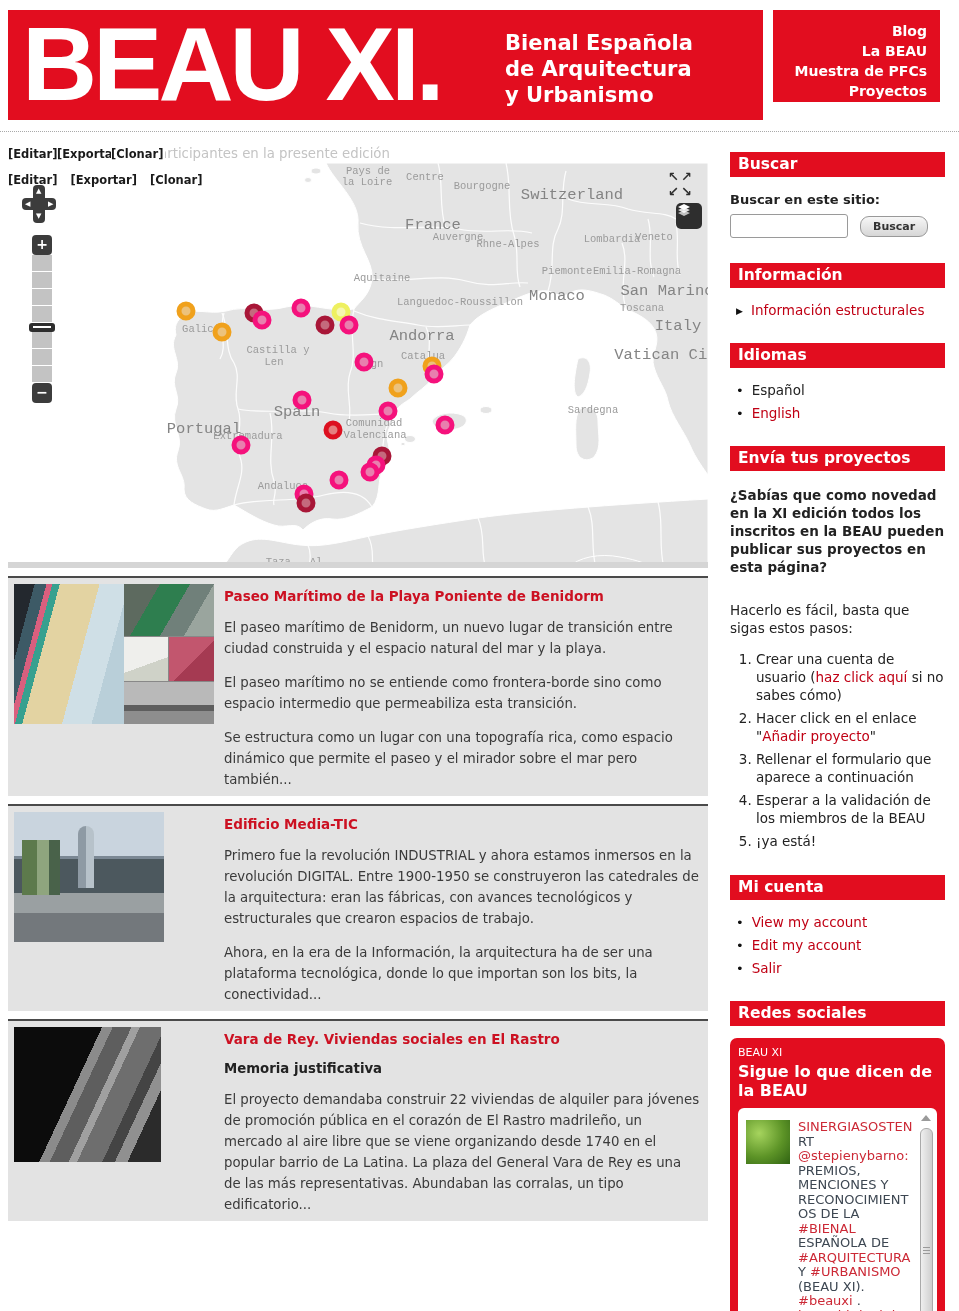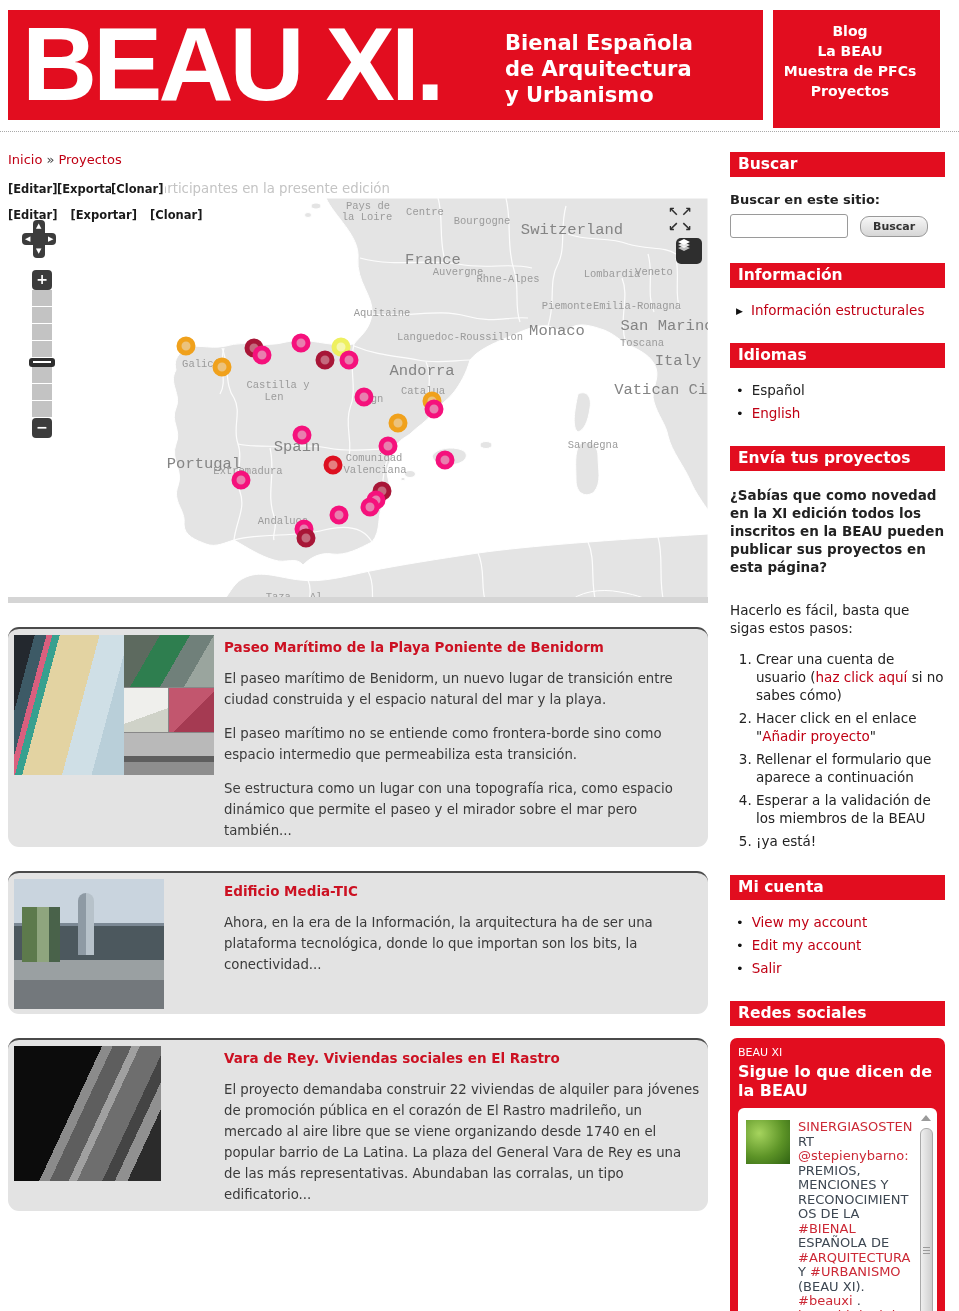--- a/index.html
+++ b/index.html
@@ -4,21 +4,21 @@
 <style>
   html,body{margin:0;padding:0;background:#fff;}
   body{font-family:"DejaVu Sans","Liberation Sans",sans-serif;color:#222;}
   #page{position:relative;width:959px;height:1311px;overflow:hidden;background:#fff;}
 
   
   #header{position:relative;height:131px;border-bottom:1px dotted #a9a9a9;}
   #logo-box{position:absolute;left:8px;top:10px;width:755px;height:110px;background:#e20d1f;}
   #logo-text{position:absolute;left:14px;top:0;color:#fff;font-weight:bold;font-size:104px;line-height:108px;letter-spacing:-4px;font-family:"Liberation Sans","DejaVu Sans",sans-serif;}
   #tagline{position:absolute;left:497px;top:20px;color:#fff;font-weight:bold;font-size:21px;line-height:26px;}
-  #nav-box{position:absolute;left:773px;top:10px;width:167px;height:118px;background:#e20d1f;box-sizing:border-box;padding:11px 13px 0 0;text-align:center;}
+  #nav-box{position:absolute;left:773px;top:10px;width:167px;height:92px;background:#e20d1f;box-sizing:border-box;padding:11px 13px 0 0;text-align:right;}
   .nav-link{color:#fff;font-weight:bold;font-size:14px;line-height:20px;cursor:pointer;}
 
   
   #main-wrap{display:flex;margin:0 8px;gap:22px;align-items:flex-start;}
   #left-col{width:700px;flex:0 0 700px;}
   #right-col{width:215px;flex:0 0 215px;}
 
   
   #breadcrumb{margin-top:20px;font-size:13px;}
   #breadcrumb .crumb{color:#c00014;text-decoration:none;cursor:pointer;}
@@ -51,21 +51,21 @@
   .zoom-btn{width:20px;height:20px;background:#3c3c3c;border-radius:4px;color:#fff;font-weight:bold;font-size:14px;text-align:center;line-height:19px;cursor:pointer;}
   .zoom-step{width:20px;height:16px;background:#c3c3c3;border-bottom:1px solid #fff;cursor:pointer;}
   #zoom-handle{width:26px;height:9px;margin-left:-3px;background:#2e2e2e;border-radius:3px;position:relative;cursor:pointer;}
   #zoom-handle::after{content:"";position:absolute;left:4px;right:4px;top:3px;height:2px;background:#fff;}
   
   #fullscreen-ctl{position:absolute;right:10px;top:6px;width:34px;height:32px;z-index:5;cursor:pointer;color:#2f2f2f;font-size:13px;font-weight:bold;line-height:15px;text-align:center;letter-spacing:2px;}
   #layers-btn{position:absolute;right:6px;top:40px;width:26px;height:26px;background:#2e2e2e;border-radius:5px;z-index:5;cursor:pointer;display:flex;align-items:center;justify-content:center;}
   #map-bottom-strip{position:absolute;left:0;right:0;bottom:0;height:6px;background:#d5d5d5;z-index:4;}
 
   
-  .project{position:relative;margin-top:24px;border-top:2px solid #4a4a4a;background:#e3e3e3;padding:6px;box-sizing:border-box;border-radius:11px;}
+  .project{position:relative;margin-top:8px;border-top:2px solid #4a4a4a;background:#e3e3e3;padding:6px;box-sizing:border-box;}
   .thumb{position:absolute;left:6px;top:6px;cursor:pointer;}
   .pbody{margin-left:210px;}
   .ptitle{color:#cc1122;font-weight:bold;font-size:13.5px;margin:4px 0 0 0;cursor:pointer;}
   .psub{font-weight:bold;font-size:13.3px;color:#222;margin:14px 0 0 0;}
   .pbody p{font-size:13.3px;line-height:1.58;color:#3a3a3a;margin:13px 0 0 0;}
   .project.p1{min-height:172px;}  .project.p2{min-height:143px;}
   .project.p3{min-height:143px;}
   
   .thumb.t1{width:200px;height:140px;background:#888;}
   .t1 .a{position:absolute;left:0;top:0;width:110px;height:140px;
@@ -136,21 +136,20 @@
         <div class="nav-link">Blog</div>
         <div class="nav-link">La BEAU</div>
         <div class="nav-link">Muestra de PFCs</div>
         <div class="nav-link">Proyectos</div>
       </div>
   </div>
 
   <div id="main-wrap">
 
     <div id="left-col">
-      <div id="breadcrumb"><span class="crumb">Inicio</span><span class="crumb-sep">»</span><span class="crumb">Proyectos</span></div>
 
 
       <div id="ghost-row">
         <span id="ghost-text">Listado de proyectos participantes en la presente edición</span>
       <span class="admin-link" style="left: 0px;">[Editar]</span>
           <span class="admin-link" style="left: 49px;">[Exportar]</span>
           <span class="admin-link" style="left: 103px;">[Clonar]</span>
         </div>
 
       <div id="map">
@@ -309,27 +308,29 @@
               <h3 class="ptitle">Paseo Marítimo de la Playa Poniente de Benidorm</h3>
               <p>El paseo marítimo de Benidorm, un nuevo lugar de transición entre ciudad construida y el espacio natural del mar y la playa.</p>
               <p>El paseo marítimo no se entiende como frontera-borde sino como espacio intermedio que permeabiliza esta transición.</p>
               <p>Se estructura como un lugar con una topografía rica, como espacio dinámico que permite el paseo y el mirador sobre el mar pero también...</p>
             </div>
           </article>
           <article class="project p2">
             <div class="thumb t2"></div>
             <div class="pbody">
               <h3 class="ptitle">Edificio Media-TIC</h3>
+              <p>Primero fue la revolución INDUSTRIAL y ahora estamos inmersos en la revolución DIGITAL. Entre 1900-1950 se construyeron las catedrales de la arquitectura: eran las fábricas, con avances tecnológicos y estructurales que crearon espacios de trabajo.</p>
               <p>Ahora, en la era de la Información, la arquitectura ha de ser una plataforma tecnológica, donde lo que importan son los bits, la conectividad...</p>
             </div>
           </article>
           <article class="project p3">
             <div class="thumb t3"></div>
             <div class="pbody">
               <h3 class="ptitle">Vara de Rey. Viviendas sociales en El Rastro</h3>
+              <h4 class="psub">Memoria justificativa</h4>
               <p>El proyecto demandaba construir 22 viviendas de alquiler para jóvenes de promoción pública en el corazón de El Rastro madrileño, un mercado al aire libre  que se viene organizando desde 1740 en el popular barrio de La Latina. La plaza del General Vara de Rey es una de las más representativas. Abundaban las corralas, un tipo edificatorio...</p>
             </div>
           </article>
         </div>
     </div>
 
     <div id="right-col">
       <div class="side-bar" id="search-bar">Buscar</div>
       <div id="search-label">Buscar en este sitio:</div>
       <div id="search-row">

